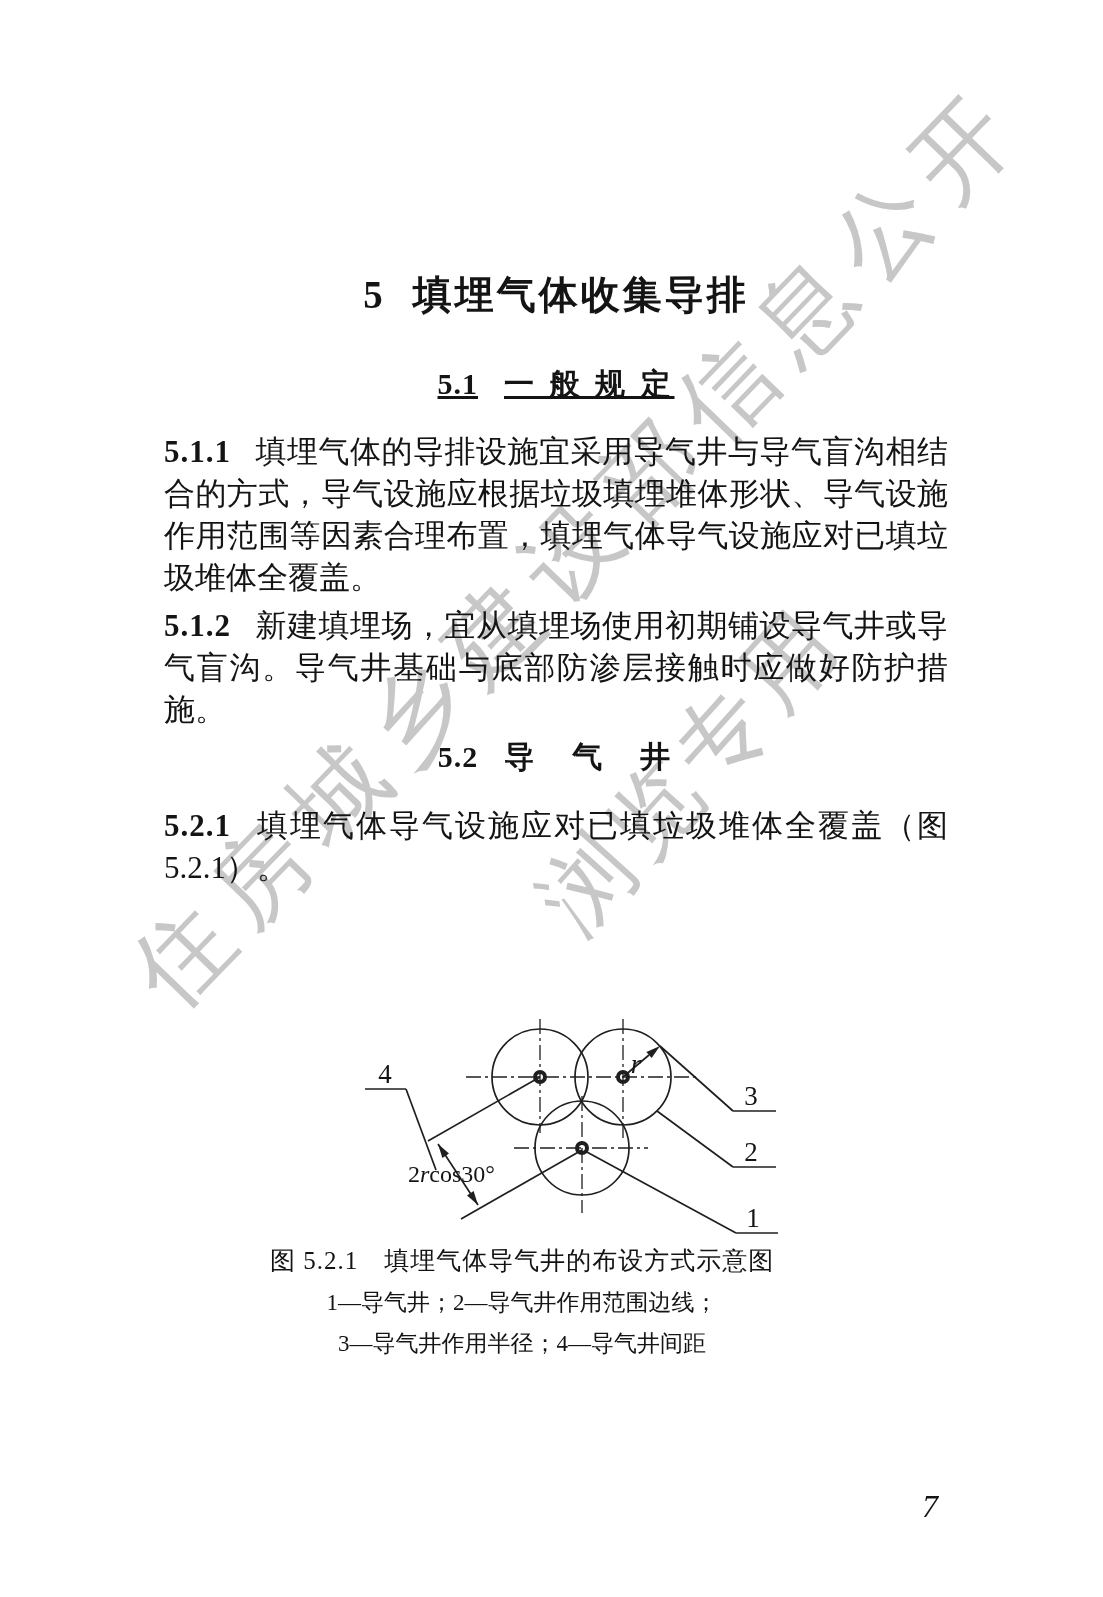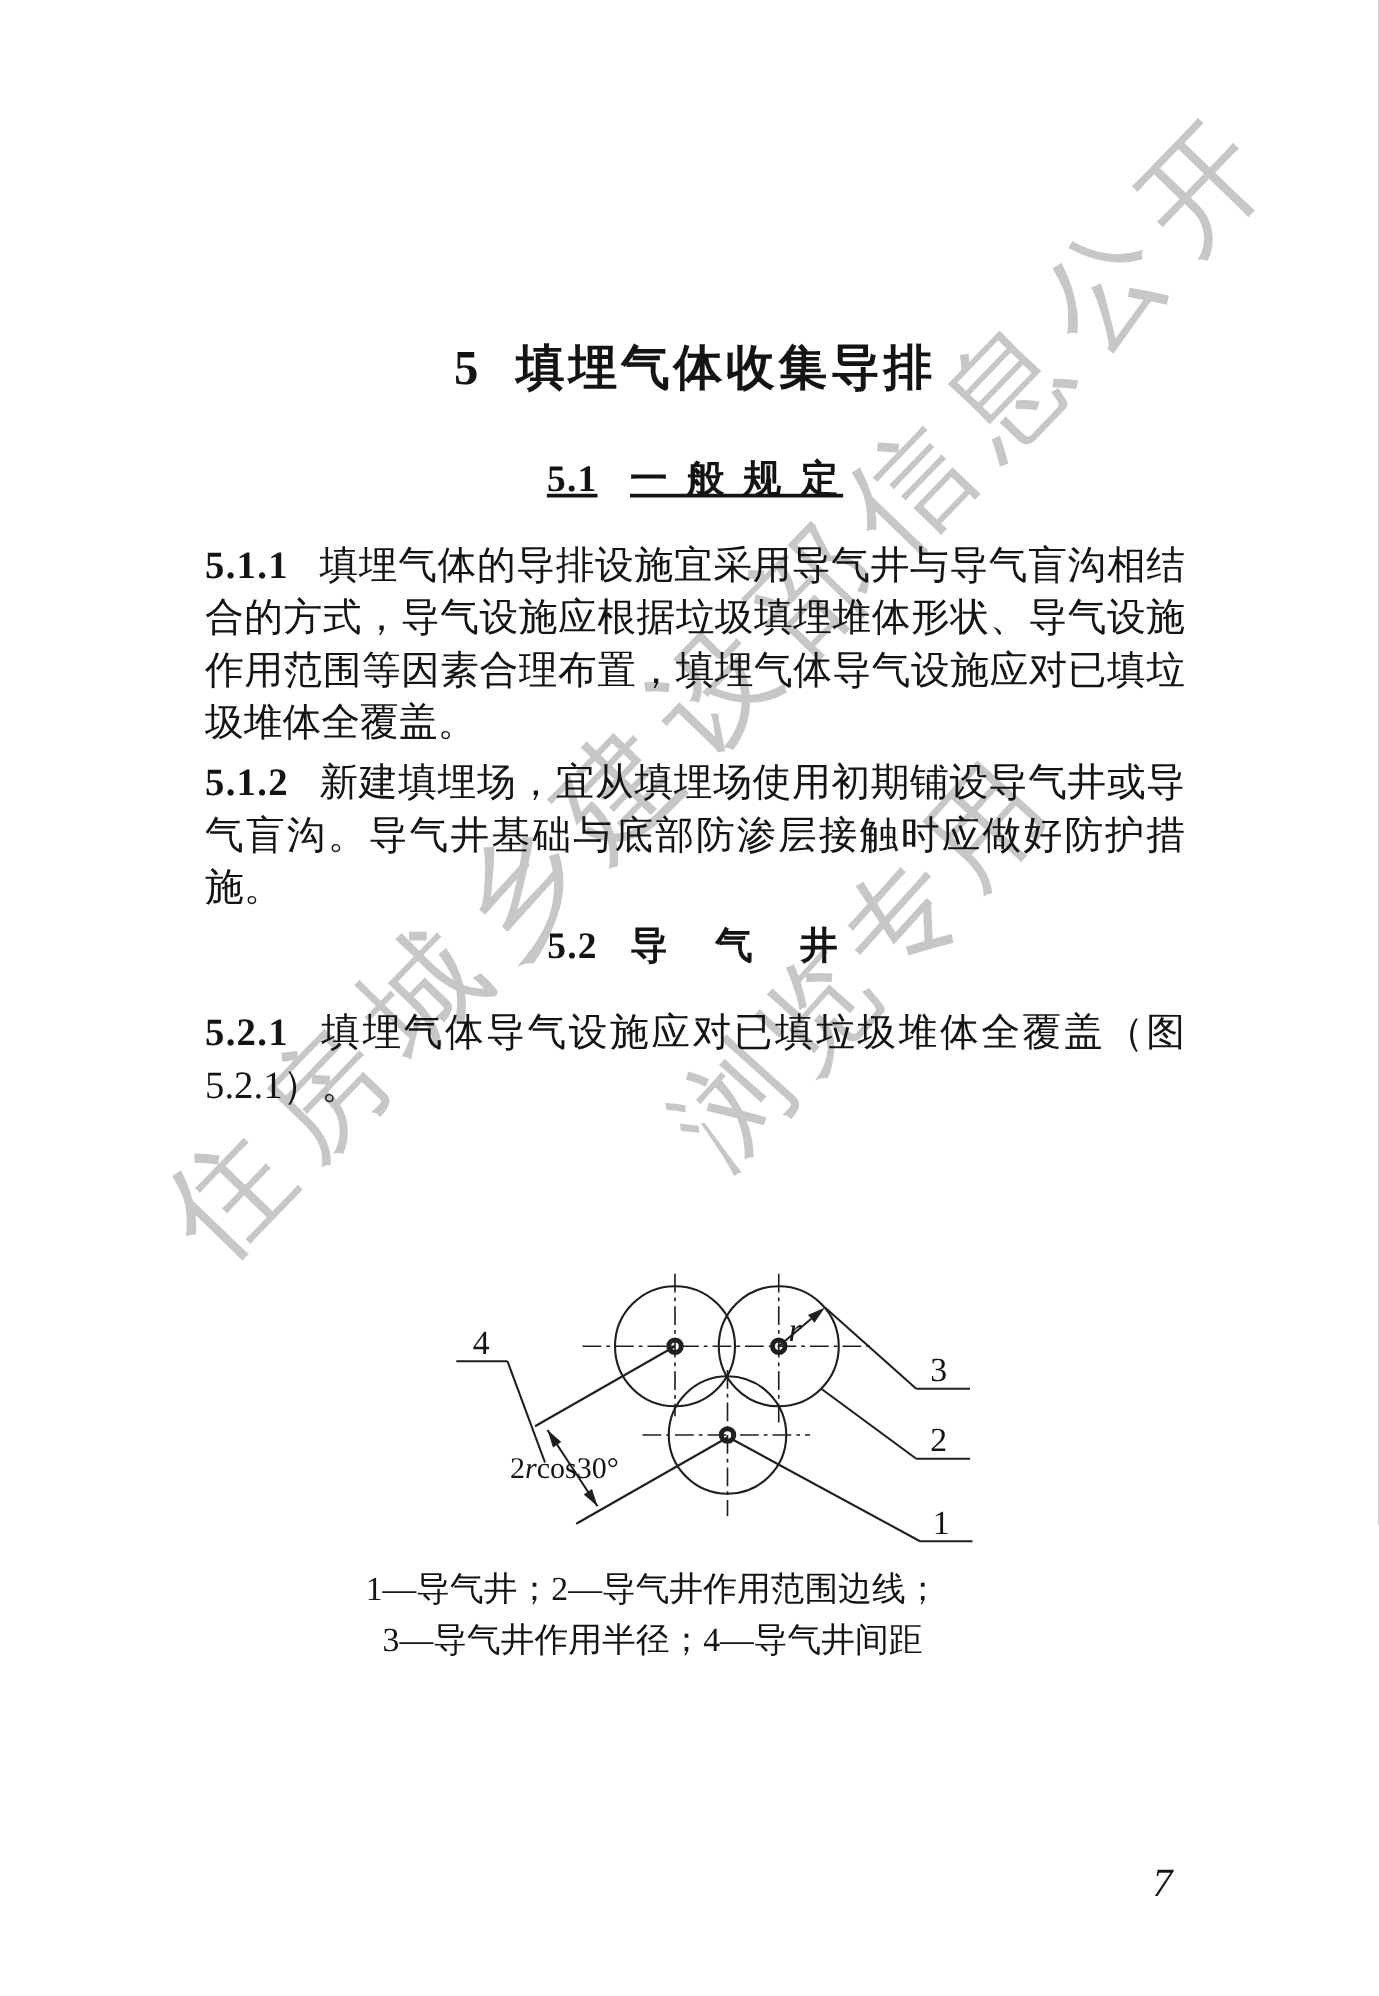--- a/index.html
+++ b/index.html
@@ -48,21 +48,21 @@
   .figure-svg .arrow{ fill:#1f1f1f; stroke:none; }
   .figure-svg text{
     fill:#141414; stroke:none; font-family:"Liberation Serif","DejaVu Serif",serif;
     font-size:27px;
   }
   .figure-svg text.dim{ font-size:24px; }
   .figure-svg .it{ font-style:italic; }
   .figcaps{ position:absolute; left:152px; top:1245px; width:740px;
             text-align:center; z-index:2; }
   .figcaption{ font-size:25px; line-height:32px; letter-spacing:1px; }
-  .figlegend{ font-size:27px; line-height:30px; margin-top:11px; }
+  .figlegend{ font-size:23px; line-height:30px; margin-top:11px; }
   .figlegend.l2{ margin-top:11px; }
   
   .pageno{
     position:absolute; left:900px; top:1488px; width:60px; text-align:center;
     font-size:32px; font-style:italic; z-index:2;
   }
 </style>
 </head>
 <body>
 
@@ -149,18 +149,19 @@
       <path class="arrow" d="M438,1144 L442.4,1157.9 L449,1153.5 Z"></path>
       <path class="arrow" d="M478,1205 L467,1195.5 L473.6,1191.1 Z"></path>
       <line class="thin" x1="406" y1="1089" x2="436" y2="1170"></line>
       <line class="thin" x1="365" y1="1089" x2="406" y2="1089"></line>
       <text x="385" y="1083" text-anchor="middle">4</text>
       <text class="dim" x="408" y="1182"><tspan>2</tspan><tspan class="it">r</tspan><tspan>cos30°</tspan></text>
     </g>
   </svg>
 
   <div class="figcaps">
+    <div class="figcaption">图 5.2.1　填埋气体导气井的布设方式示意图</div>
     <div class="figlegend">1—导气井；2—导气井作用范围边线；</div>
     <div class="figlegend l2">3—导气井作用半径；4—导气井间距</div>
   </div>
 
   <div class="pageno">7</div>
 </div>
 
 </body></html>

